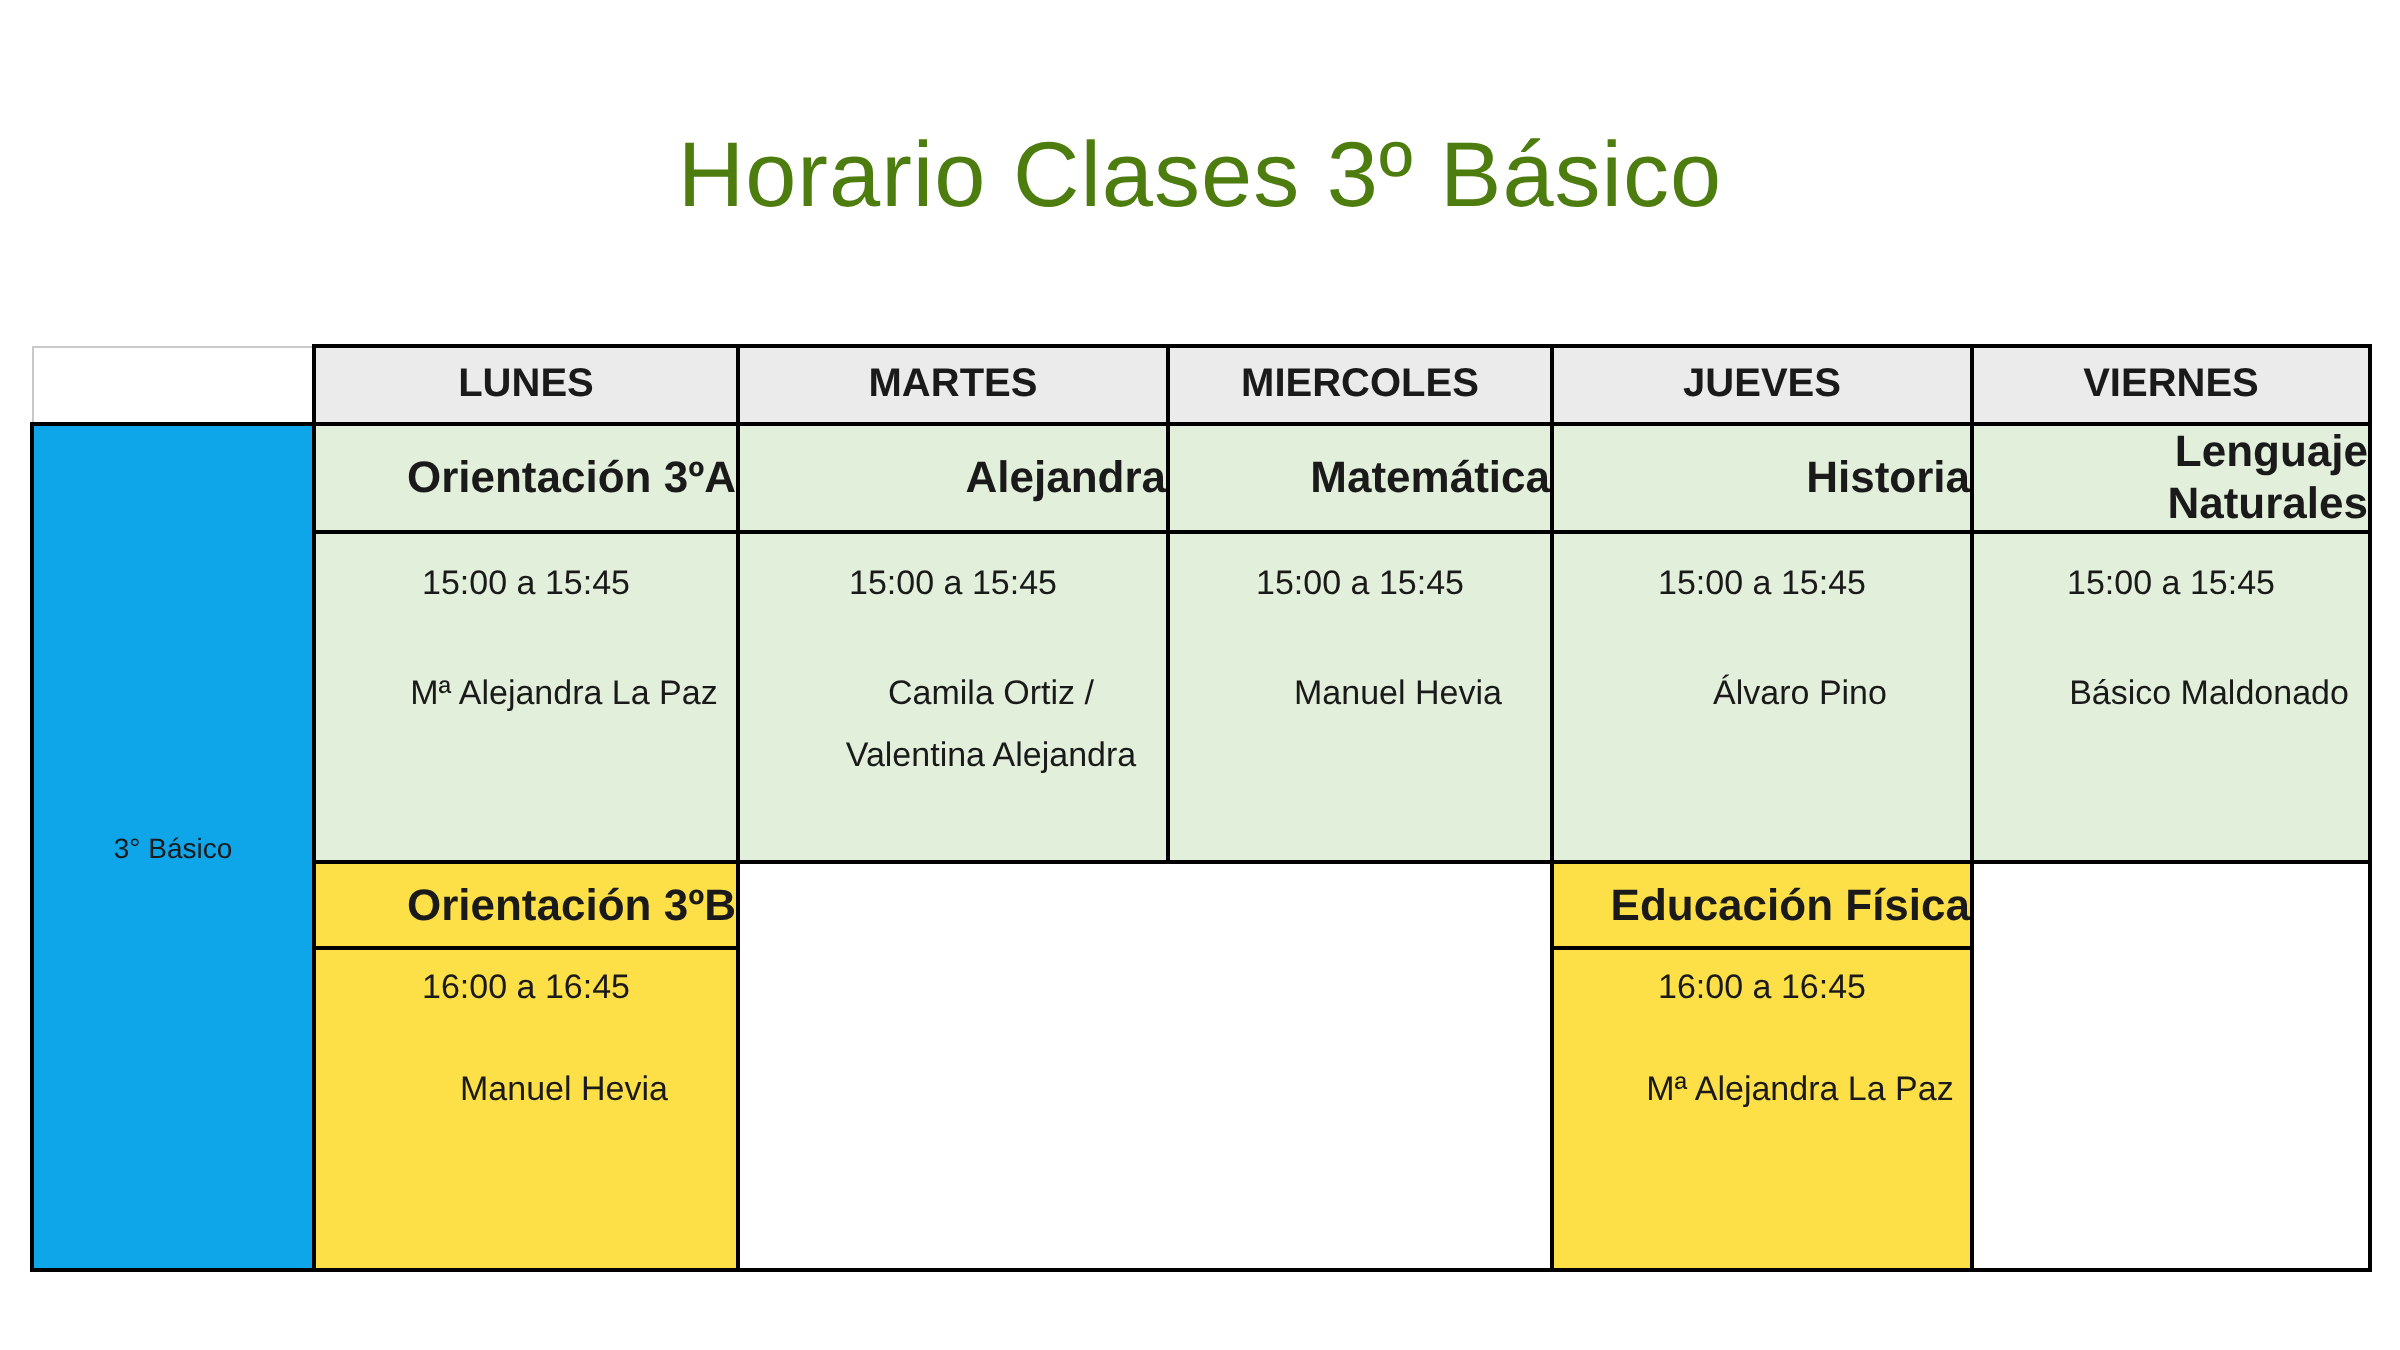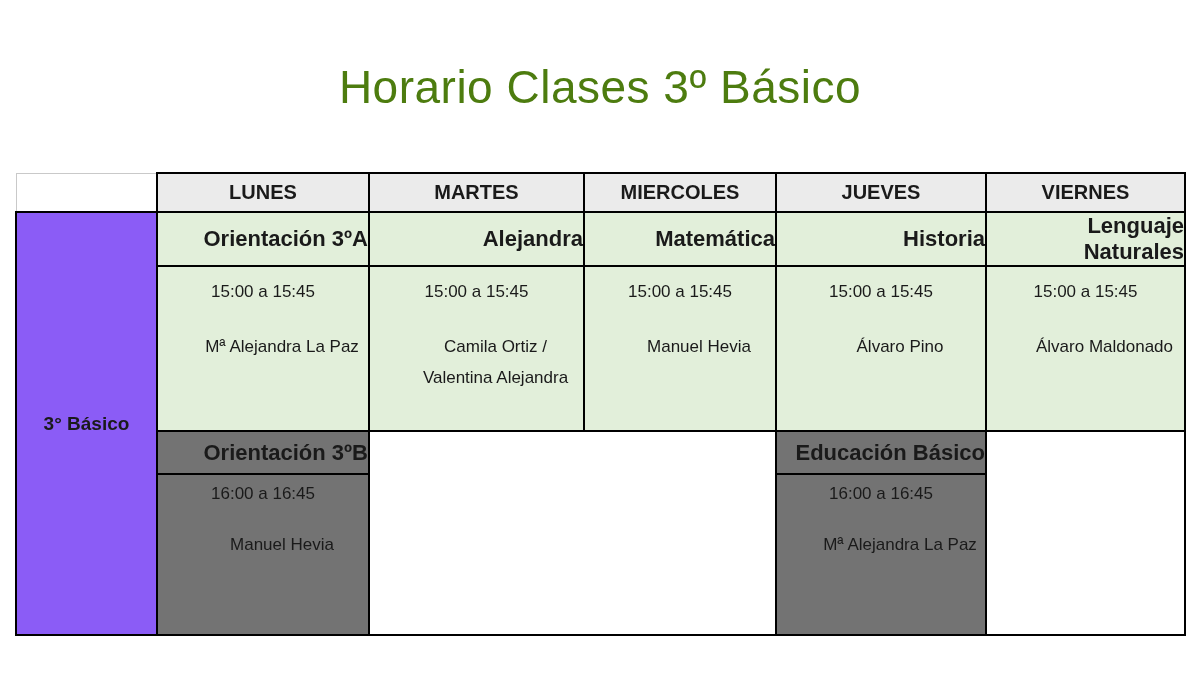--- a/index.html
+++ b/index.html
@@ -35,39 +35,39 @@
     border-top: 1px solid #c9c9c9;
     border-left: 1px solid #c9c9c9;
   }
   th.day {
     background: #ebebeb;
     font-size: 20px;
     font-weight: bold;
     text-align: center;
   }
   td.class-label {
-    background: #8b5cf6;
-    font-size: 19px;
-    font-weight: bold;
+    background: #0ea5e9;
+    font-size: 14px;
+    font-weight: normal;
     text-align: center;
     vertical-align: middle;
   }
   td.subject {
     font-size: 22px;
     font-weight: bold;
     text-align: right;
     vertical-align: middle;
   }
   td.detail {
     font-size: 17px;
     text-align: center;
     vertical-align: top;
   }
   .bg-light  { background: #e2efda; }
-  .bg-medium { background: #737373; }
+  .bg-medium { background: #fde047; }
   .bg-white  { background: #ffffff; }
   .detail .time    { padding-top: 15px; }
   .detail .teacher { margin-top: 29px; line-height: 31px; margin-left: 38px; }
   .detail.second .time    { padding-top: 9px; }
   .detail.second .teacher { margin-top: 25px; }
 </style>
 </head>
 <body>
 
 <div class="page-title">Horario Clases 3º Básico</div>
@@ -123,29 +123,29 @@
     </td>
     <td class="detail bg-light">
       <div class="time">15:00 a 15:45</div>
       <div class="teacher">
         <div>Álvaro Pino</div>
       </div>
     </td>
     <td class="detail bg-light">
       <div class="time">15:00 a 15:45</div>
       <div class="teacher">
-        <div>Álvaro Maldonado</div>
+        <div>Básico Maldonado</div>
       </div>
     </td>
   </tr>
 
   <tr style="height:43px">
     <td class="subject bg-medium">Orientación 3ºB</td>
     <td class="bg-white" colspan="2" rowspan="2"></td>
-    <td class="subject bg-medium">Educación Básico</td>
+    <td class="subject bg-medium">Educación Física</td>
     <td class="bg-white" rowspan="2"></td>
   </tr>
 
   <tr style="height:161px">
     <td class="detail second bg-medium">
       <div class="time">16:00 a 16:45</div>
       <div class="teacher">
         <div>Manuel Hevia</div>
       </div>
     </td>

